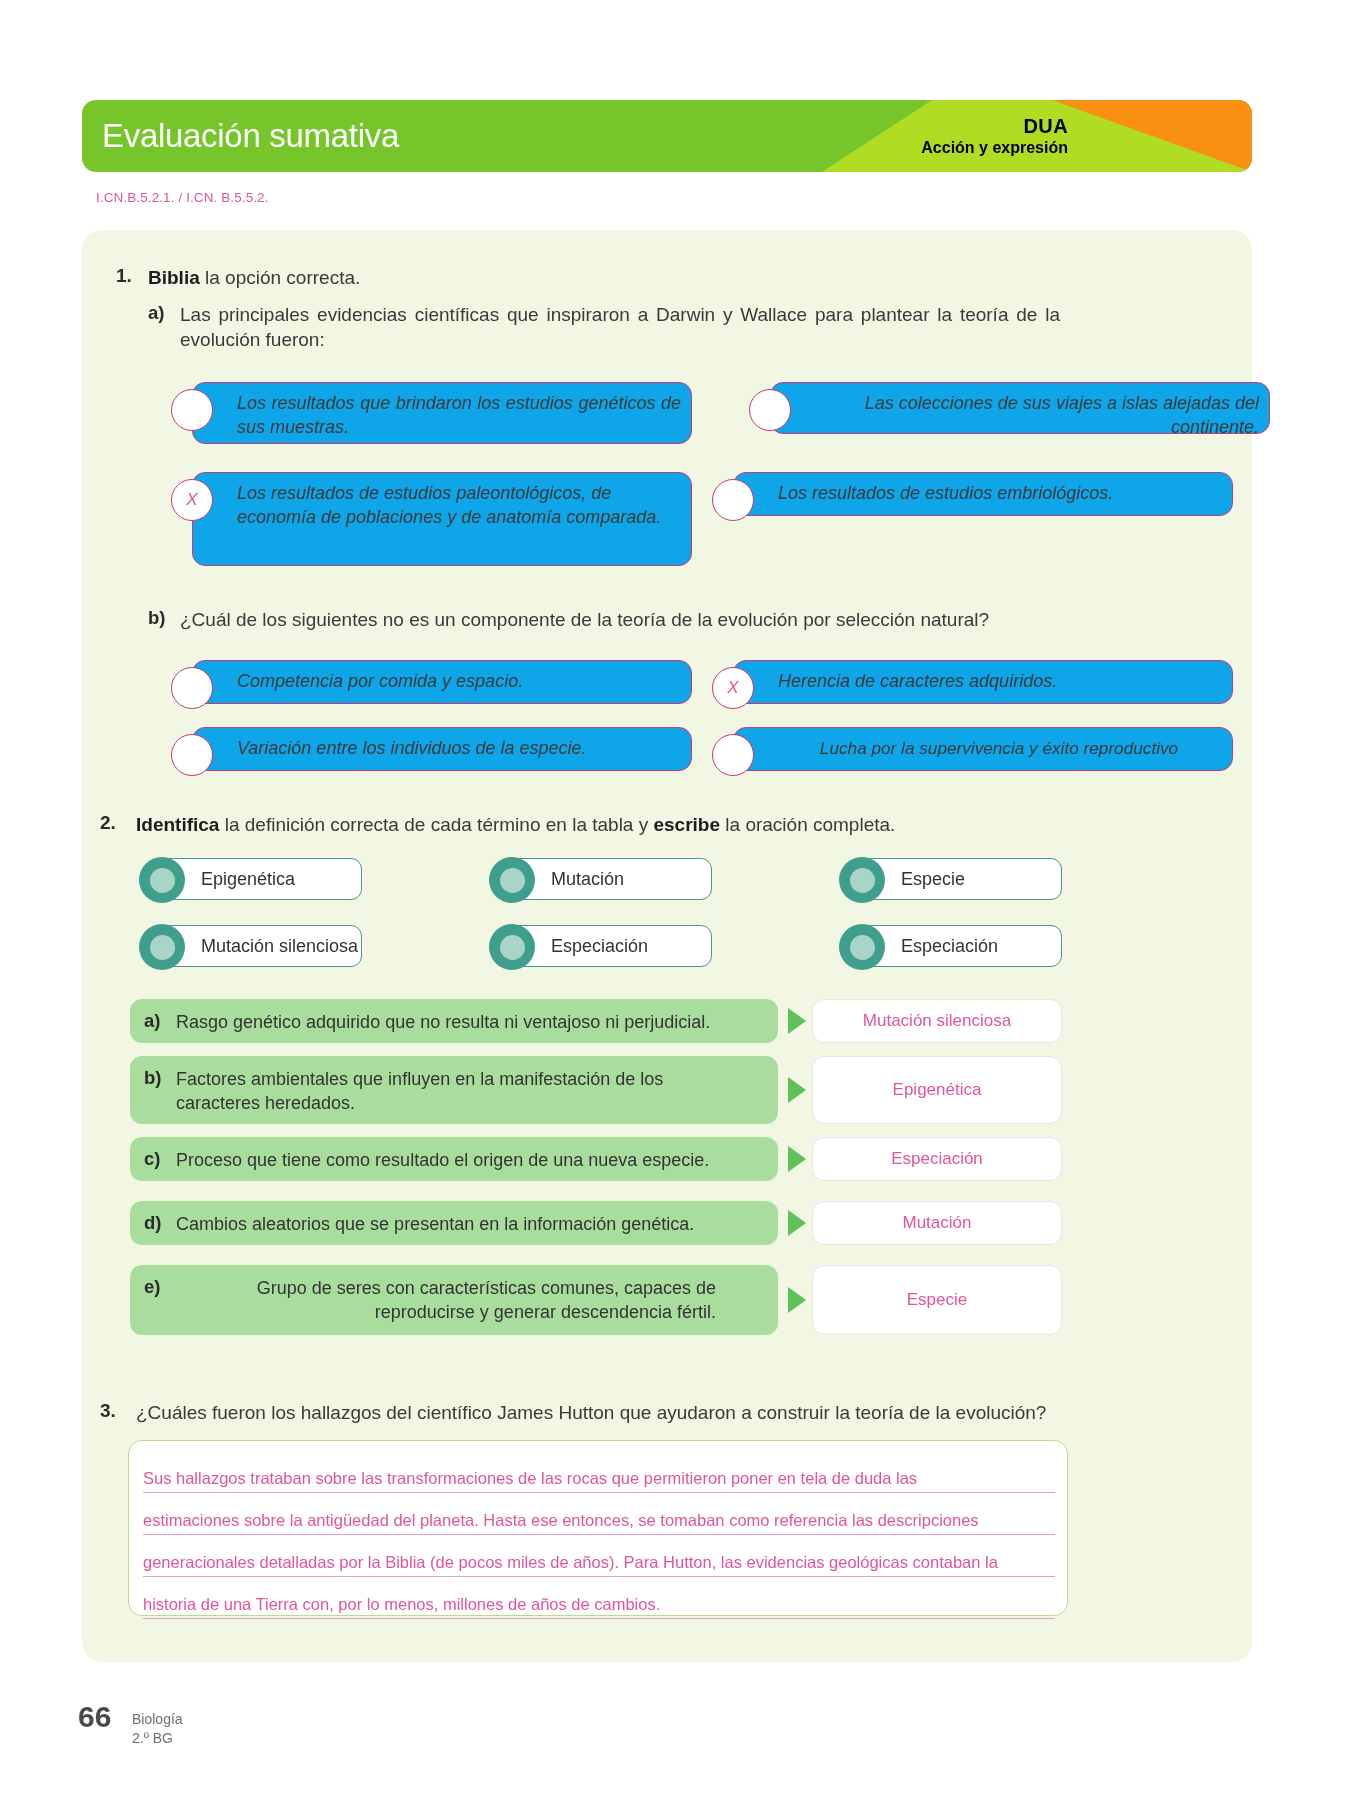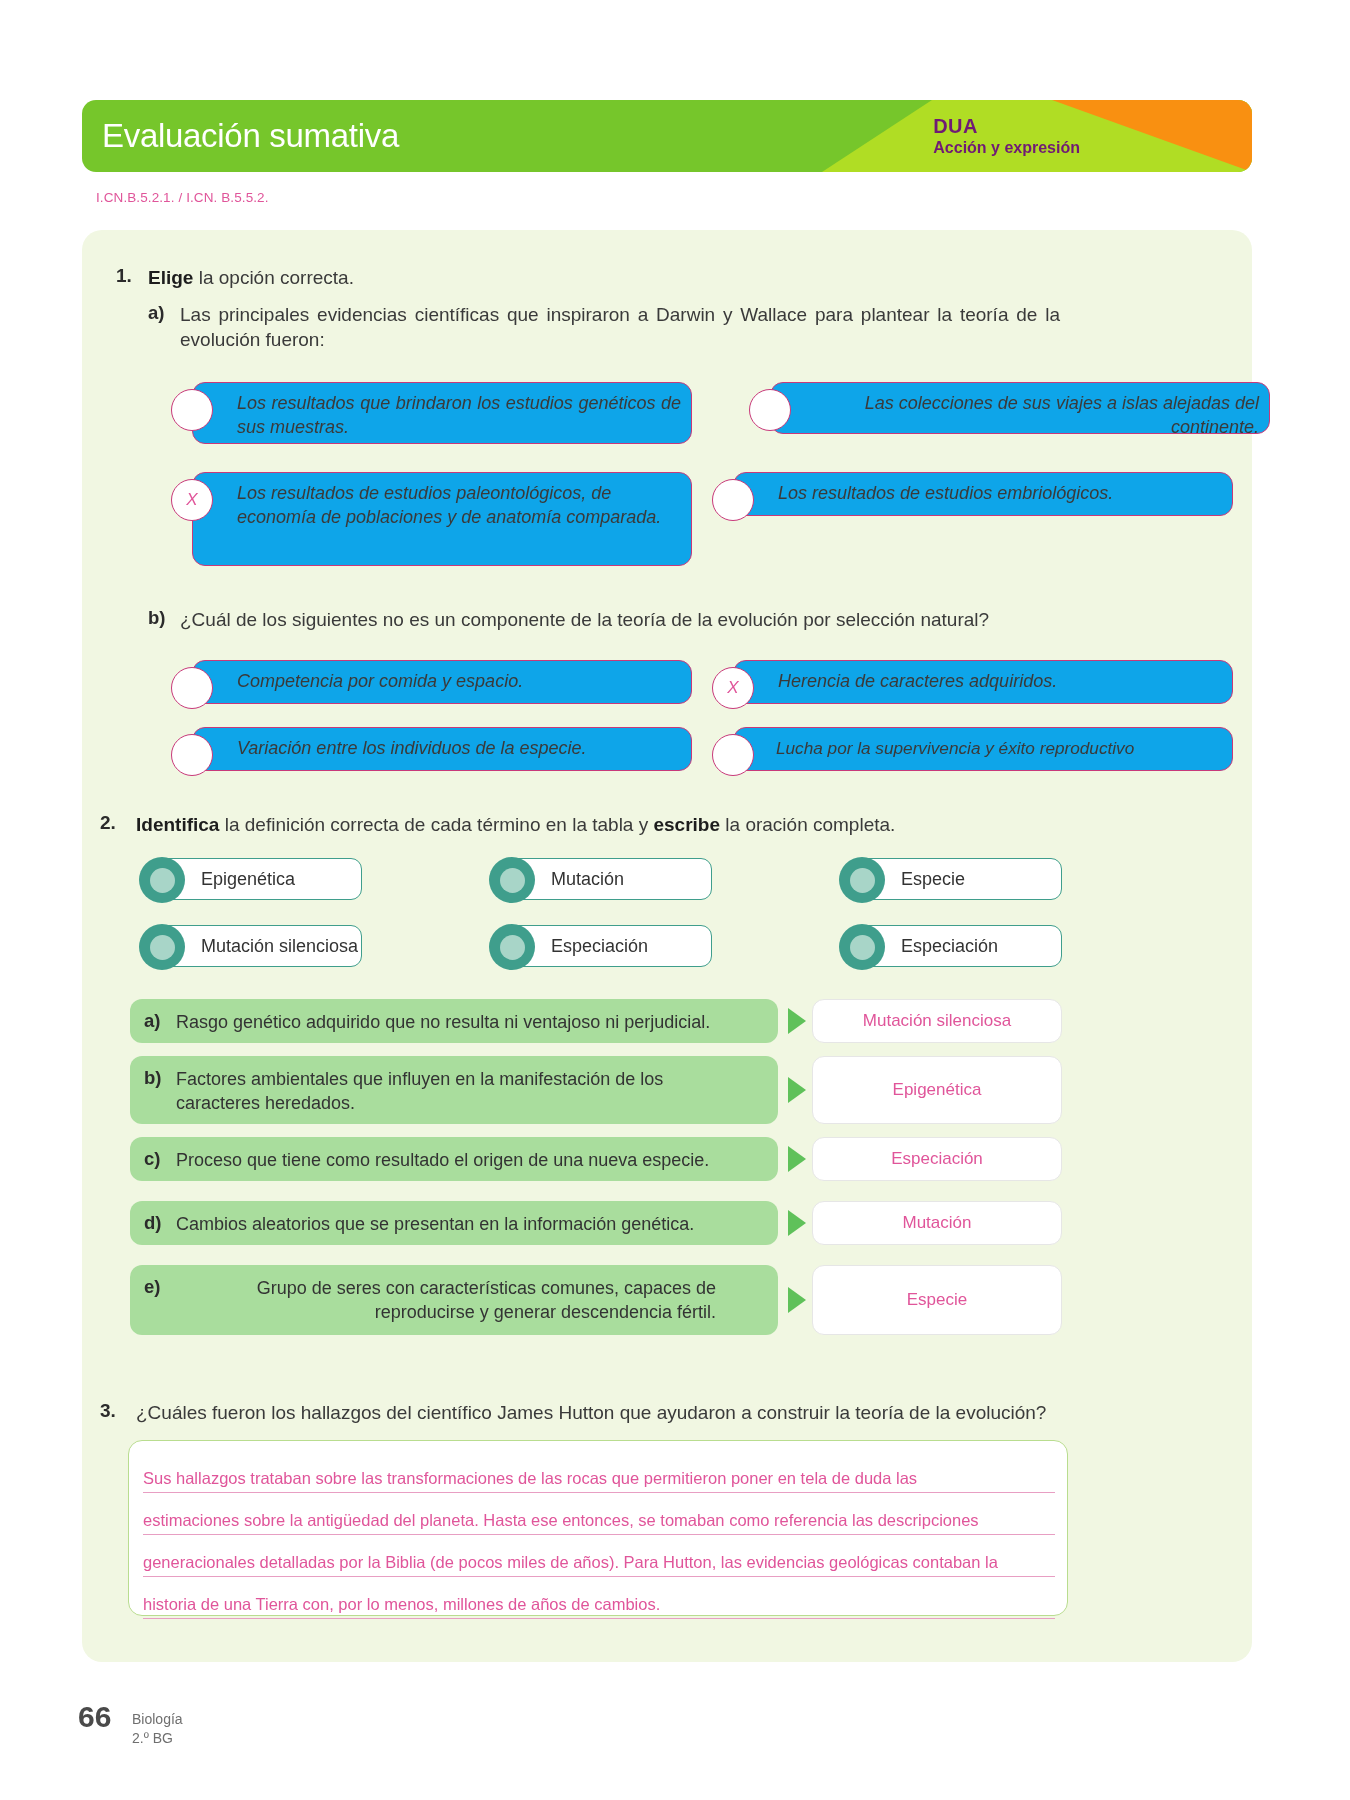--- a/index.html
+++ b/index.html
@@ -50,25 +50,25 @@
     top: 50%;
     transform: translateY(-50%);
     color: #ffffff;
     font-size: 33px;
     font-weight: 400;
     letter-spacing: -0.3px;
     white-space: nowrap;
   }
   .dua-block {
     position: absolute;
-    right: 172px;
+    right: 184px;
     top: 50%;
     transform: translateY(-50%);
-    text-align: left;
-    color: #701a75;
+    text-align: right;
+    color: #000000;
     line-height: 1.18;
     white-space: nowrap;
   }
   .dua-title { font-size: 20px; font-weight: bold; letter-spacing: .4px; }
   .dua-sub   { font-size: 16px; font-weight: bold; }
 
   .code-line {
     position: absolute;
     left: 96px;
     top: 190px;
@@ -284,21 +284,21 @@
       <div class="dua-sub">Acción y expresión</div>
     </div>
   </div>
 
   <div class="code-line">I.CN.B.5.2.1. / I.CN. B.5.5.2.</div>
 
   <div class="panel"></div>
 
   <div class="q-num" style="left:116px; top:265px;">1.</div>
   <div class="q-text" style="left:148px; top:265px;">
-    <b>Elige</b><span> la opción correcta.</span>
+    <b>Biblia</b><span> la opción correcta.</span>
   </div>
 
   <div class="sub-letter" style="left:148px; top:302px;">a)</div>
   <div class="q-text" style="left:180px; top:302px; width:880px; text-align:justify;">Las principales evidencias científicas que inspiraron a Darwin y Wallace para plantear la teoría de la evolución fueron:</div>
 
   <div class="opt" style="left:192px; top:382px; width:500px; height:62px;">
     <div class="opt-bubble"></div>
     <div class="opt-label just">Los resultados que brindaron los estudios genéticos de sus muestras.</div>
   </div>
   <div class="opt" style="left:770px; top:382px; width:500px; height:52px;text-align:right;">
@@ -324,21 +324,21 @@
   <div class="opt" style="left:733px; top:660px; width:500px; height:44px;">
     <div class="opt-bubble">X</div>
     <div class="opt-label">Herencia de caracteres adquiridos.</div>
   </div>
   <div class="opt" style="left:192px; top:727px; width:500px; height:44px;">
     <div class="opt-bubble"></div>
     <div class="opt-label">Variación entre los individuos de la especie.</div>
   </div>
   <div class="opt" style="left:733px; top:727px; width:500px; height:44px;">
     <div class="opt-bubble"></div>
-    <div class="opt-label" style="left:42px; font-size:17.2px;">Lucha por la supervivencia y éxito reproductivo</div>
+    <div class="opt-label" style="left:42px; font-size:17.2px;text-align:center;">Lucha por la supervivencia y éxito reproductivo</div>
   </div>
 
   <div class="q-num" style="left:100px; top:812px;">2.</div>
   <div class="q-text" style="left:136px; top:812px;">
     <b>Identifica</b><span> la definición correcta de cada término en la tabla y </span><b>escribe</b><span> la oración completa.</span>
   </div>
 
   <div class="chip" style="left:152px; top:858px; width:210px;">
     <div class="chip-dot"></div>
     <div class="chip-label">Epigenética</div>

